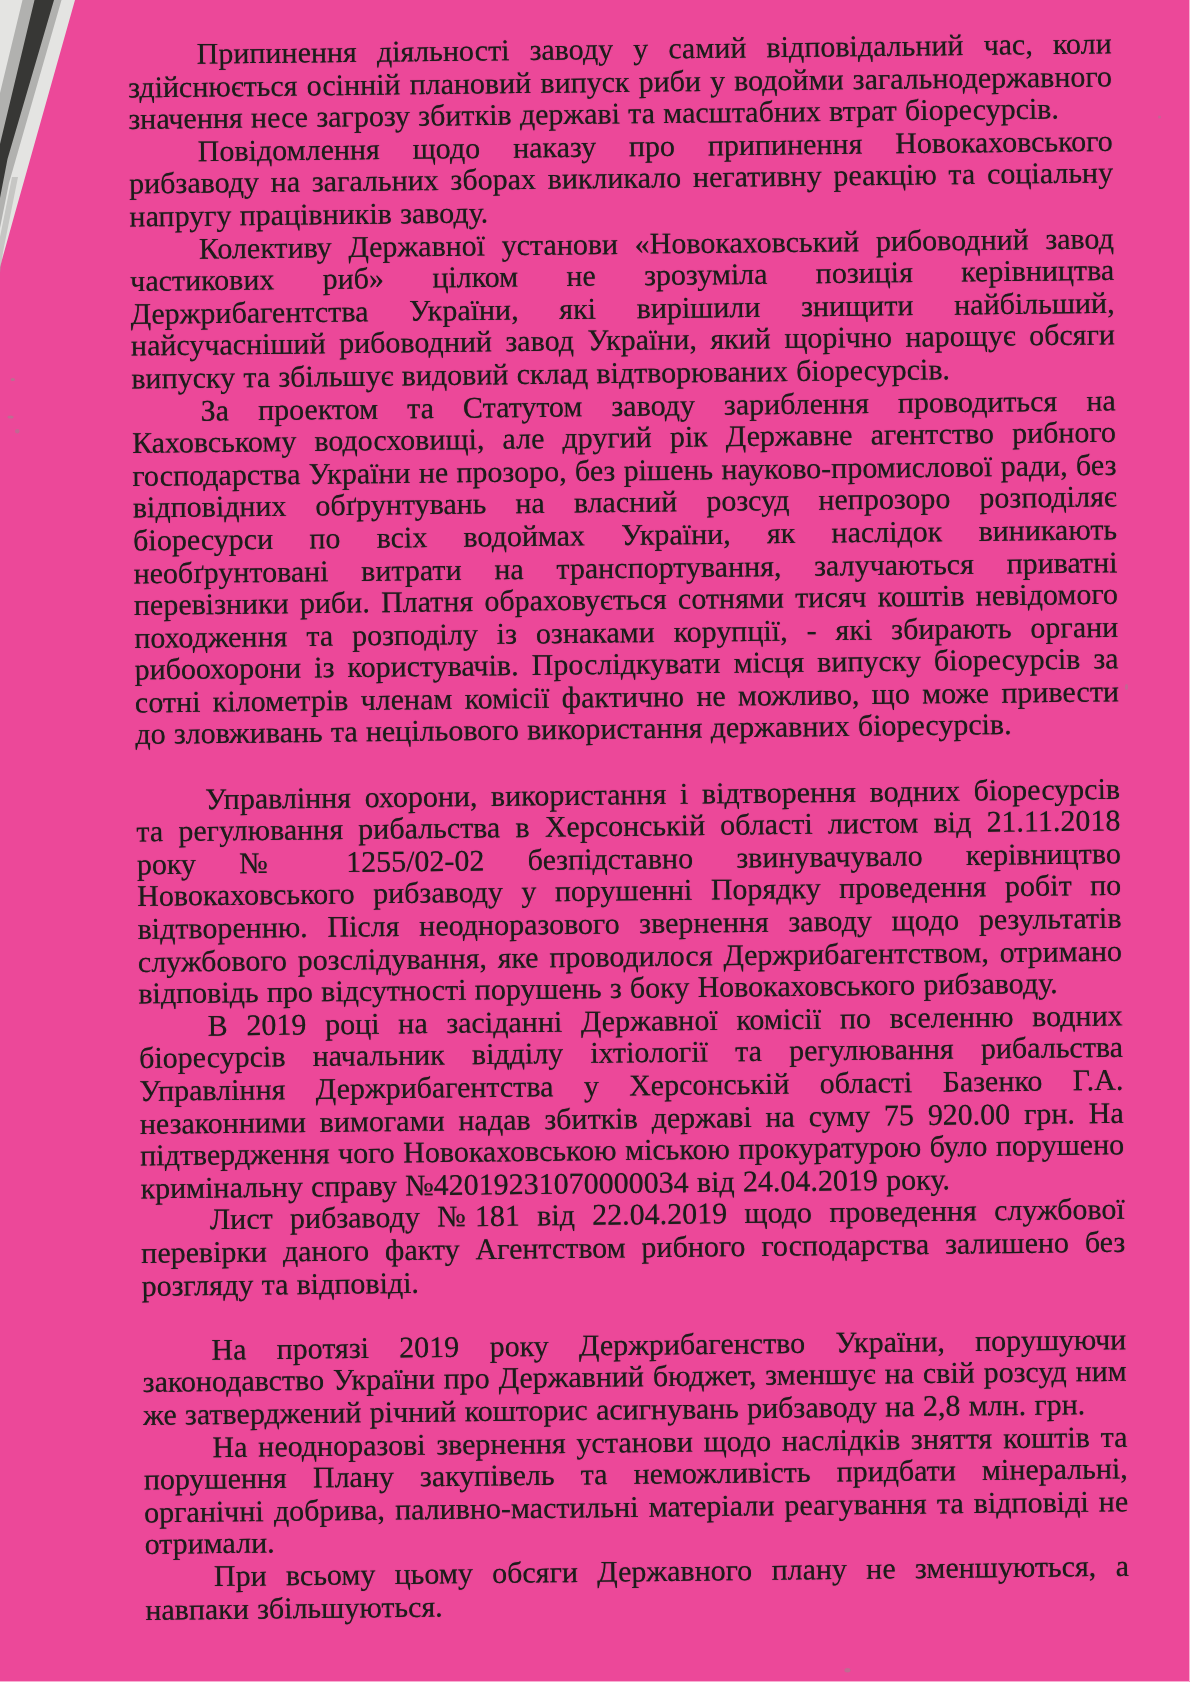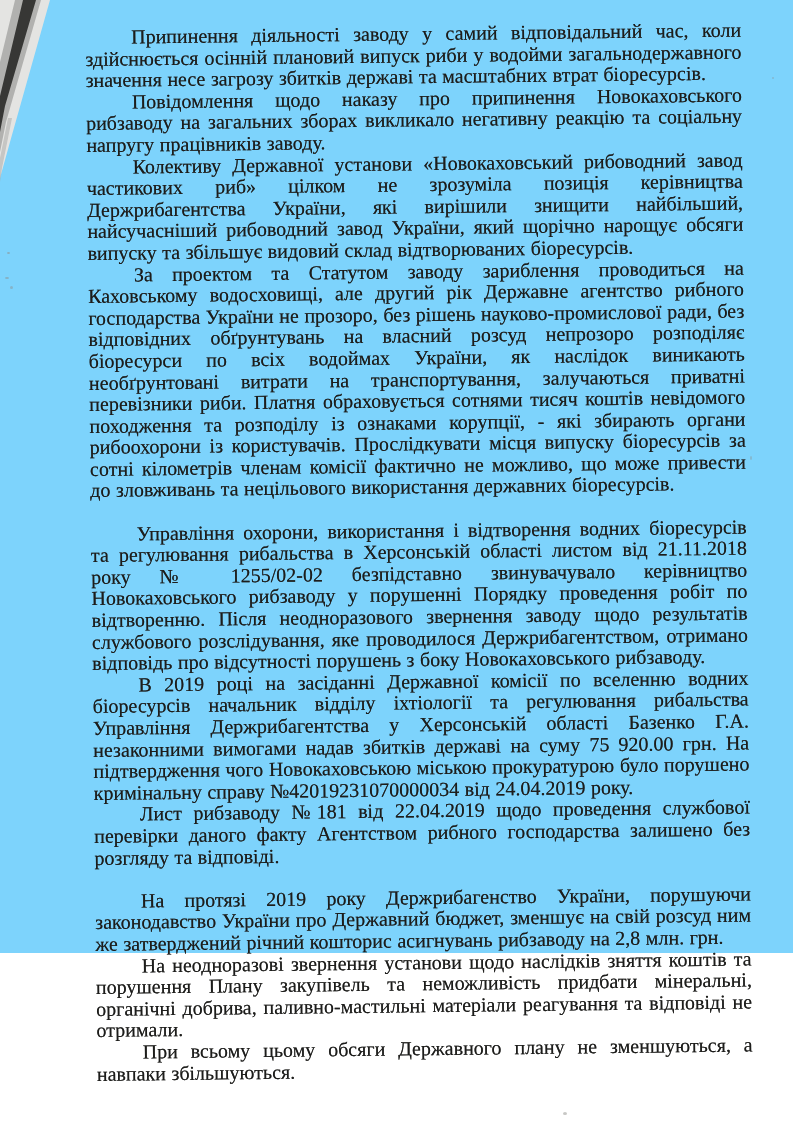--- a/index.html
+++ b/index.html
@@ -9,22 +9,22 @@
     background: #ffffff;
   }
   body {
     width: 793px;
     height: 1121px;
     overflow: hidden;
   }
   .page {
     position: relative;
     width: 793px;
-    height: 953px;
-    background: #7dd3fc;
+    height: 1121px;
+    background: #ec4899;
     font-family: "Liberation Serif", serif;
   }
   
   .text-block {
     position: absolute;
     left: 85px;
     top: 27px;
     width: 656px;
     color: #1d1d1b;
     font-size: 20px;

